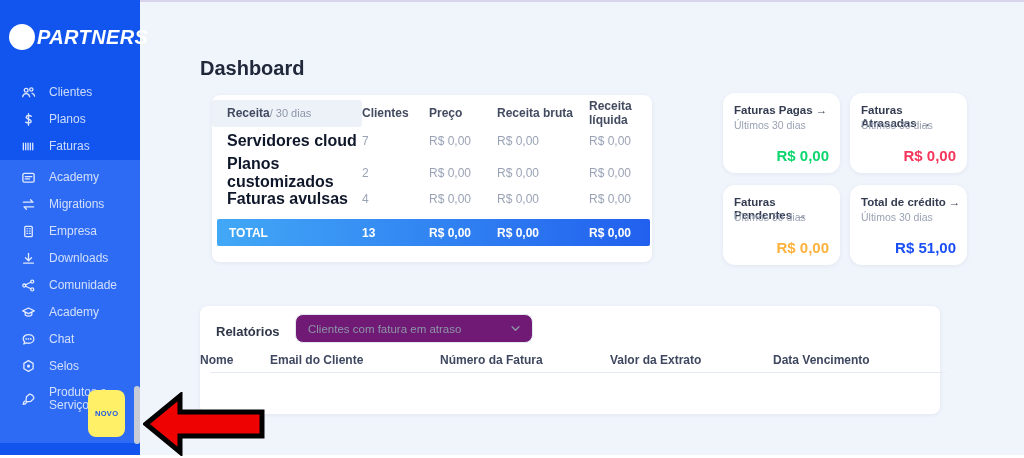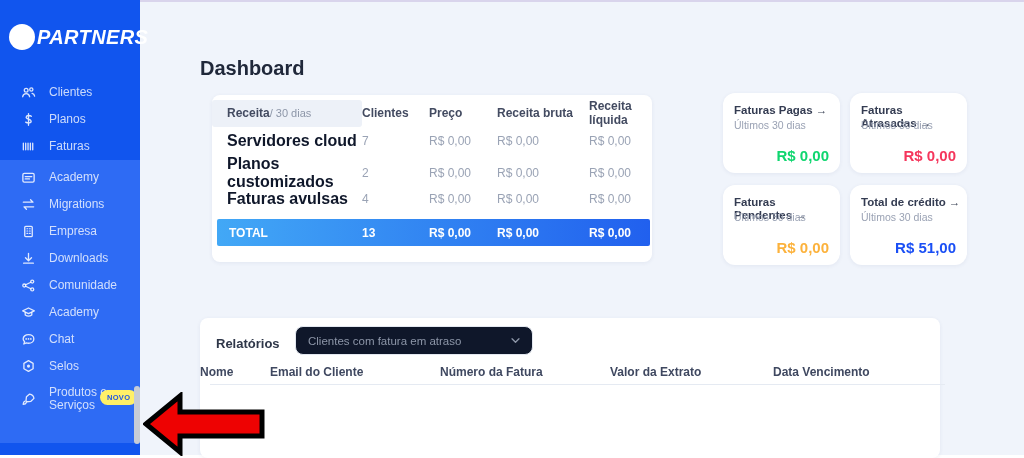--- a/index.html
+++ b/index.html
@@ -18,22 +18,22 @@
   .logo-text{color:#ffffff;font-size:20px;font-weight:800;font-style:italic;letter-spacing:.4px}
   .menu{position:absolute;left:0;width:140px;list-style:none;margin:0;padding:0}
   .menu.primary{top:79px}
   .menu.secondary{top:164px}
   .mi{height:27px;display:flex;align-items:center;padding-left:21px;gap:13px;cursor:pointer}
   .mi svg{width:15px;height:15px;stroke:rgba(255,255,255,.85);fill:none;stroke-width:1.4;
           stroke-linecap:round;stroke-linejoin:round;flex:0 0 auto}
   .mi .lbl{color:rgba(255,255,255,.78);font-size:12px;line-height:13px}
   .mi.tall{height:38px;align-items:center;position:relative}
   .mi.tall .lbl{width:62px}
-  .novo-badge{position:absolute;left:100px;top:10px;background:#fff068;color:#1f57e6;
-              font-size:7.5px;font-weight:800;padding:3px 7px;border-radius:8px;letter-spacing:.3px}
+  .novo-badge{position:absolute;left:88px;top:10px;background:#fff068;color:#1f57e6;
+              font-size:7.5px;font-weight:800;padding:19px 7px;border-radius:8px;letter-spacing:.3px}
   .scroll-thumb{position:absolute;left:134px;top:386px;width:6px;height:58px;background:#c7ccd6;border-radius:3px;cursor:grab}
 
   
   .page-title{position:absolute;left:200px;top:44px;font-size:20px;font-weight:800;color:#20283a}
 
   .card{background:#ffffff;border-radius:8px;box-shadow:0 1px 4px rgba(40,60,110,.07);position:absolute}
 
   
   .rev-card{left:212px;top:95px;width:440px;height:167px;padding-top:4px;box-sizing:border-box}
   .rev-grid{display:grid;grid-template-columns:150px 67px 68px 92px 1fr;align-items:center}
@@ -55,24 +55,24 @@
          grid-template-columns:117px 117px;column-gap:10px;row-gap:12px}
   .stat-card{position:relative;height:80px;background:#ffffff;border-radius:12px;
              box-shadow:0 1px 4px rgba(40,60,110,.07);cursor:pointer}
   .stat-title{position:absolute;left:11px;top:11px;font-size:11.5px;font-weight:800;color:#343c52;line-height:13px}
   .stat-arrow{font-weight:400;color:#3c4456;margin-left:3px}
   .stat-sub{position:absolute;left:11px;top:26px;font-size:10.5px;color:#9aa2b4}
   .stat-value{position:absolute;right:11px;bottom:9px;font-size:15px;font-weight:800}
   .v-green{color:#0fd66f}.v-red{color:#f5365c}.v-orange{color:#fcb23c}.v-blue{color:#1a4ff5}
 
   
-  .reports-card{left:200px;top:318px;width:740px;height:140px;box-sizing:border-box}
+  .reports-card{left:200px;top:306px;width:740px;height:108px;box-sizing:border-box}
   .reports-label{position:absolute;left:16px;top:18px;font-size:13px;font-weight:800;color:#2e3648}
   .select{position:absolute;left:95px;top:8px;width:238px;height:29px;border:1px solid #e3e8f0;
-          border-radius:8px;background:#0f172a;box-sizing:border-box;display:flex;align-items:center;
+          border-radius:8px;background:#701a75;box-sizing:border-box;display:flex;align-items:center;
           padding:0 12px;justify-content:space-between;cursor:pointer}
   .select .sel-text{font-size:11.5px;color:#8d96a8}
   .select svg{width:9px;height:6px;stroke:#8d96a8;fill:none;stroke-width:1.6;stroke-linecap:round;stroke-linejoin:round}
   .rep-head{position:absolute;left:0;top:44px;width:730px;display:grid;
             grid-template-columns:70px 170px 170px 163px 1fr;align-items:center;height:20px;
             box-sizing:border-box}
   .rep-head .cell{font-size:12px;font-weight:700;color:#3f4860}
   .rep-underline{position:absolute;left:10px;top:66px;width:735px;height:1px;background:#e5eaf2}
 
   

